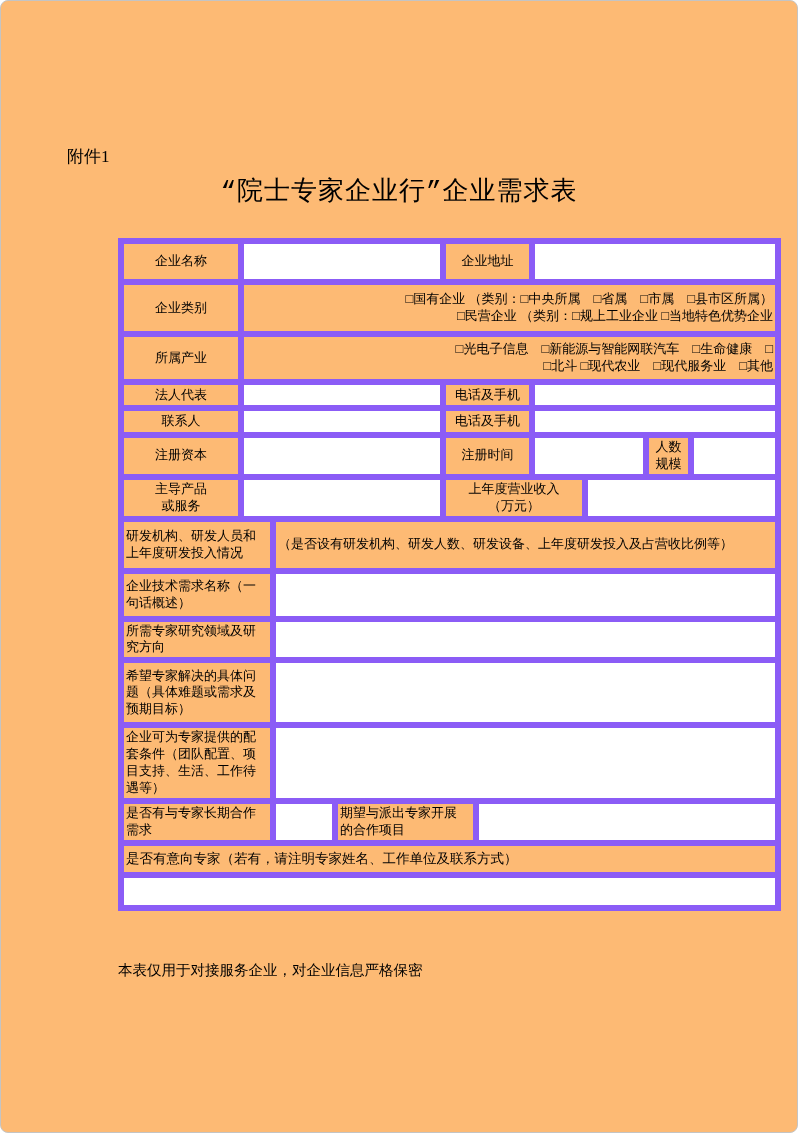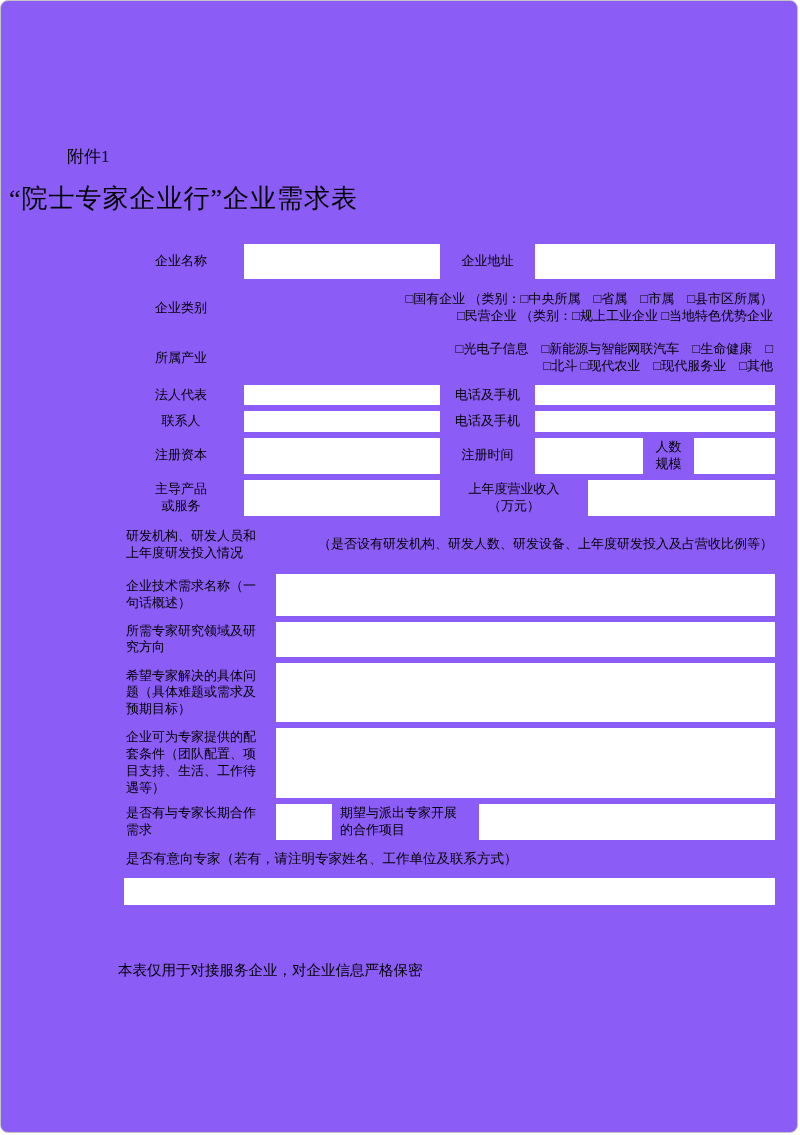--- a/index.html
+++ b/index.html
@@ -1,51 +1,51 @@
 <!DOCTYPE html>
 <html><head>
 <meta charset="utf-8">
 <style>
   html,body{margin:0;padding:0;background:#fff;}
   .page{
     position:relative;
     width:798px;height:1133px;
     box-sizing:border-box;
-    background:#8b5cf6;
+    background:#fdba74;
     border:1px solid #c4c4c4;
     border-radius:8px;
     font-family:"Liberation Serif","DejaVu Serif",serif;
     color:#000;
     overflow:hidden;
   }
   .attachment{position:absolute;left:66px;top:144px;font-size:17px;}
   .doc-title{
-    position:absolute;left:0;right:0;top:172px;margin:8px;
-    text-align:left;font-size:26px;font-weight:500;letter-spacing:1px;
+    position:absolute;left:0;right:0;top:172px;margin:0;
+    text-align:center;font-size:26px;font-weight:500;letter-spacing:1px;font-family:Liberation Mono, monospace;
   }
   table.form{
     position:absolute;left:117px;top:237px;
     width:658px;table-layout:fixed;
     border-collapse:collapse;
     border:2px solid #000;
   }
   table.form td{
     border:6px solid #8b5cf6;
     padding:1px 2px;
     font-size:13px;
     line-height:1.3;
     vertical-align:middle;
     overflow:hidden;
     word-break:break-all;
     white-space:pre-line;
   }
   td.c{text-align:center;padding:1px 0;font-size:14px;}
   td.lbl-l{font-size:13px;padding:1px 1px 1px 2px;line-height:1.25;}
   td.opts{font-size:13px;line-height:1.55;padding-left:5px;text-align:right;}
-  td.hint{font-size:13px;padding-left:6px;text-align:right;}
+  td.hint{font-size:13px;padding-left:6px;}
   td.fill{background:#fff;}
   .footer-note{position:absolute;left:117px;top:960px;font-size:14.5px;}
 </style>
 </head>
 <body>
 
 <div class="page">
 
   <div class="attachment">附件1</div>
   <h1 class="doc-title">“院士专家企业行”企业需求表</h1>

